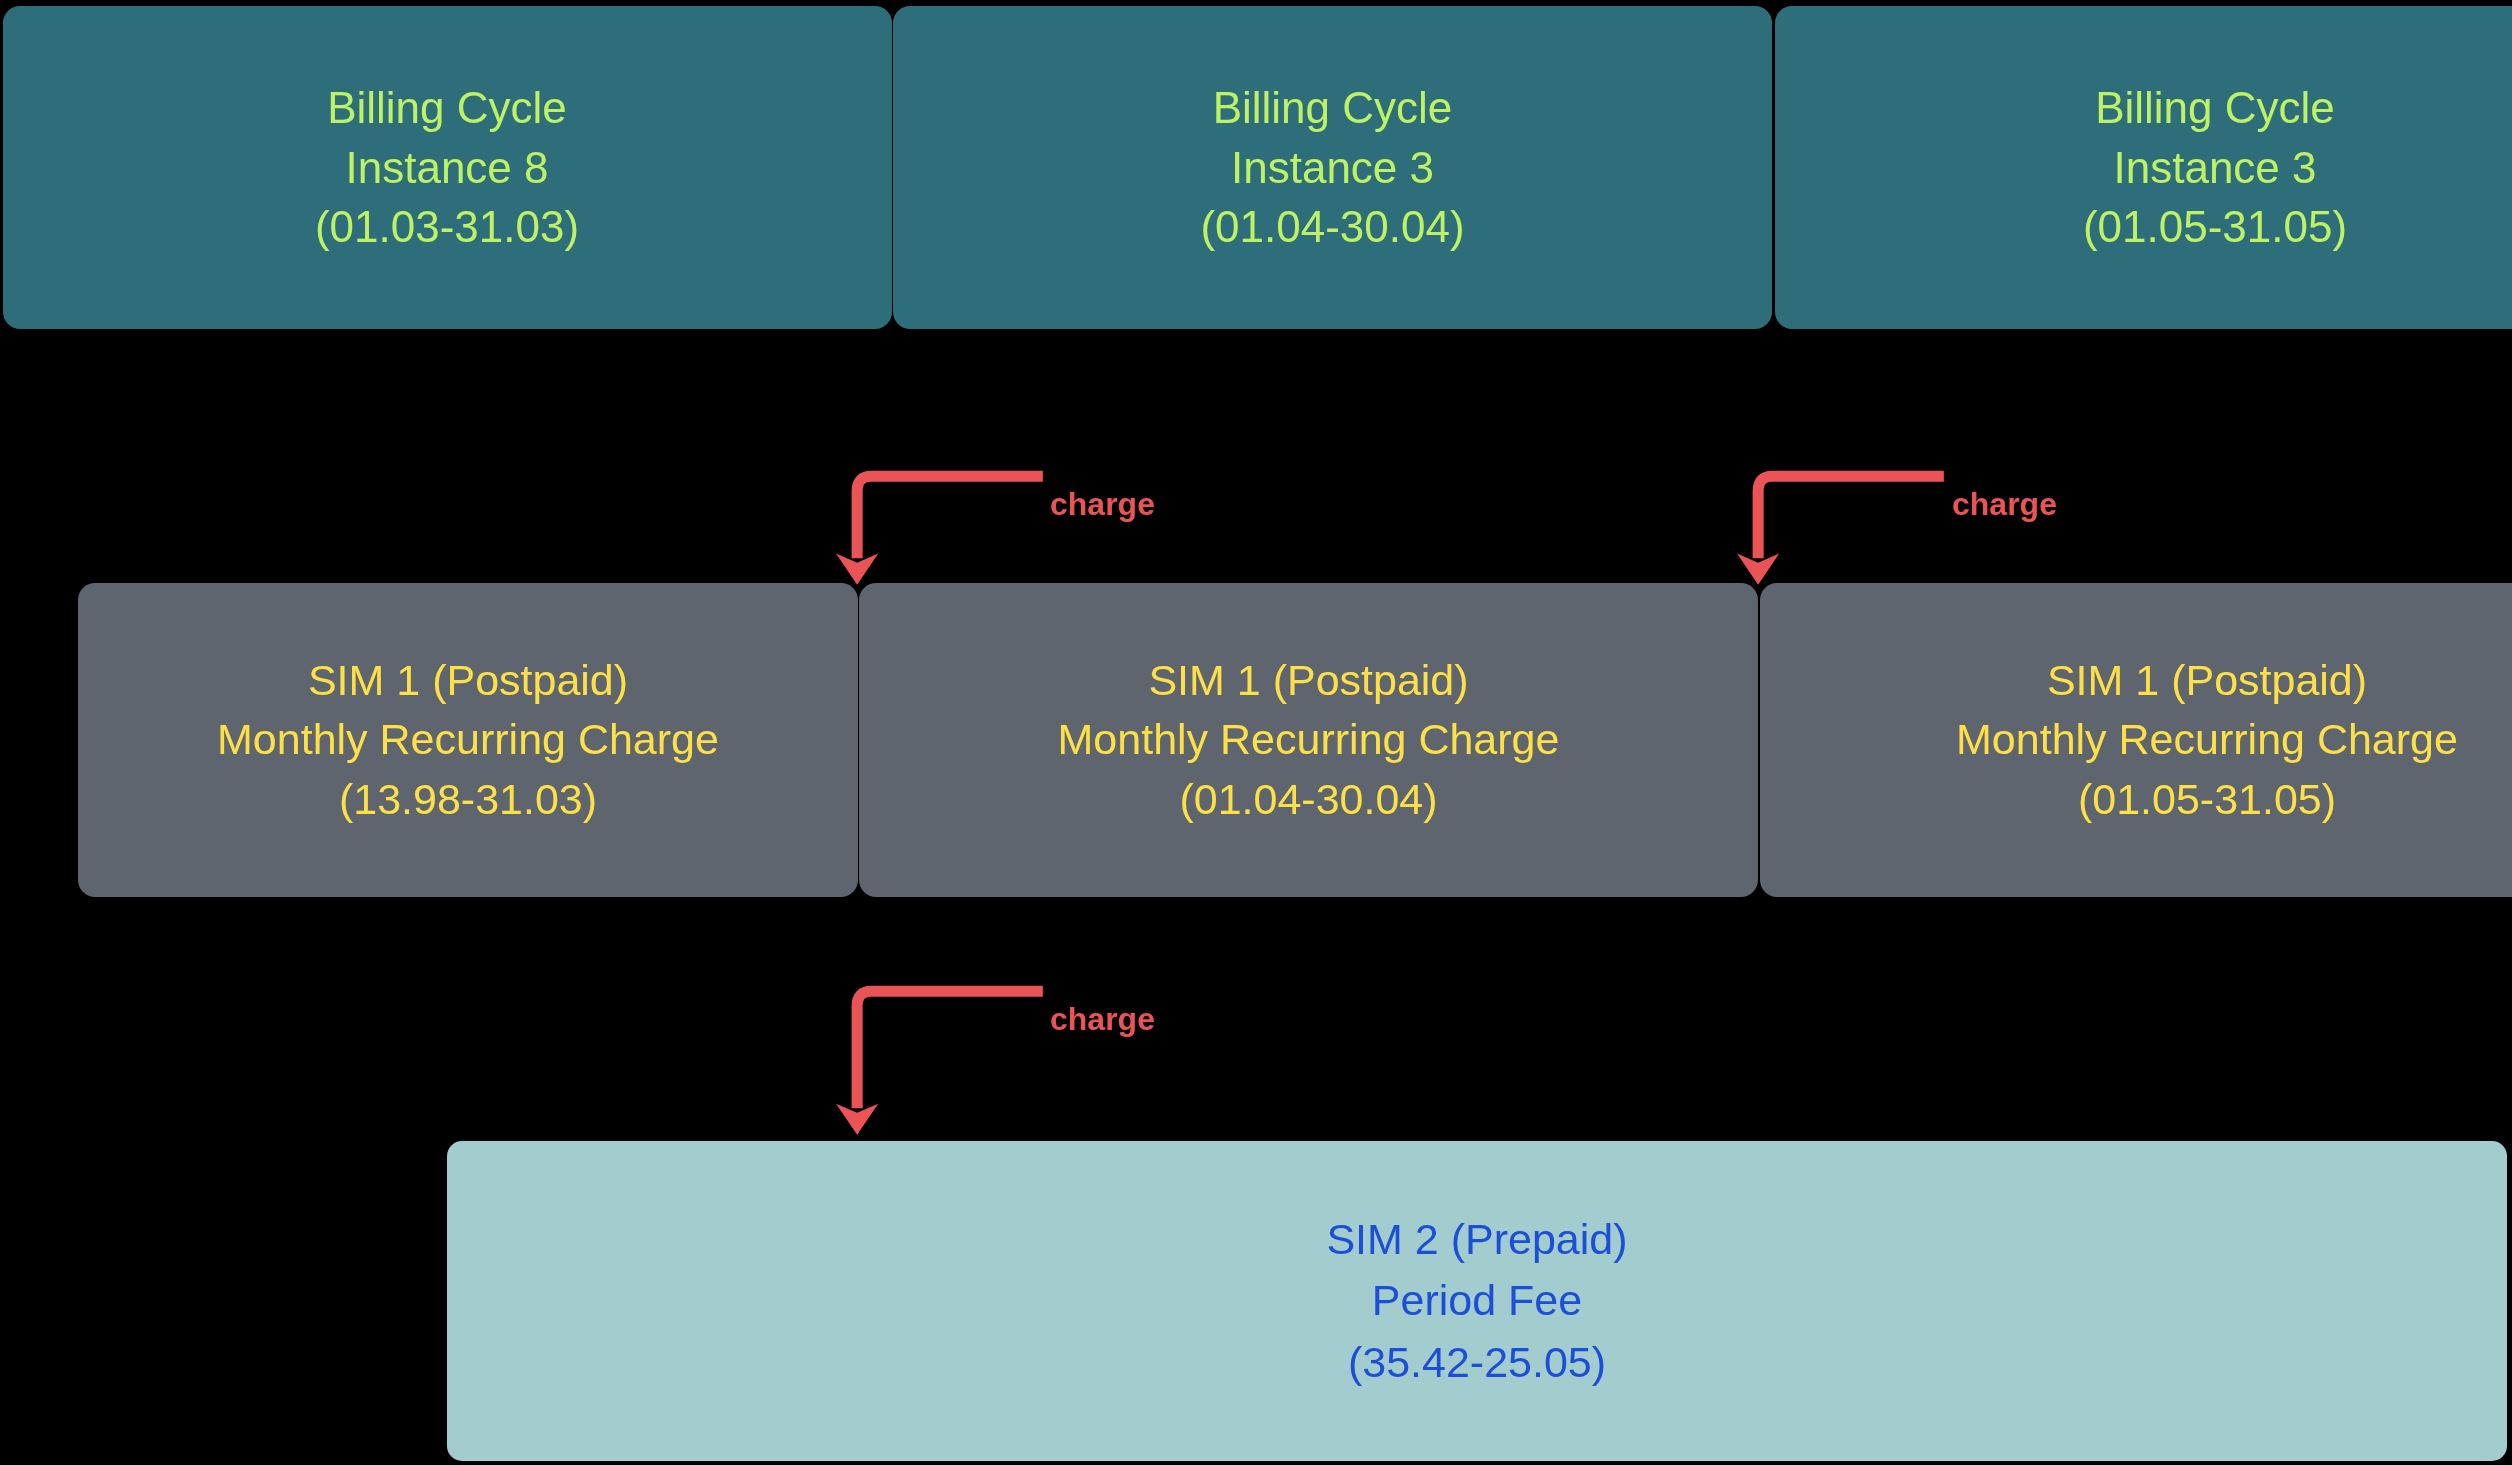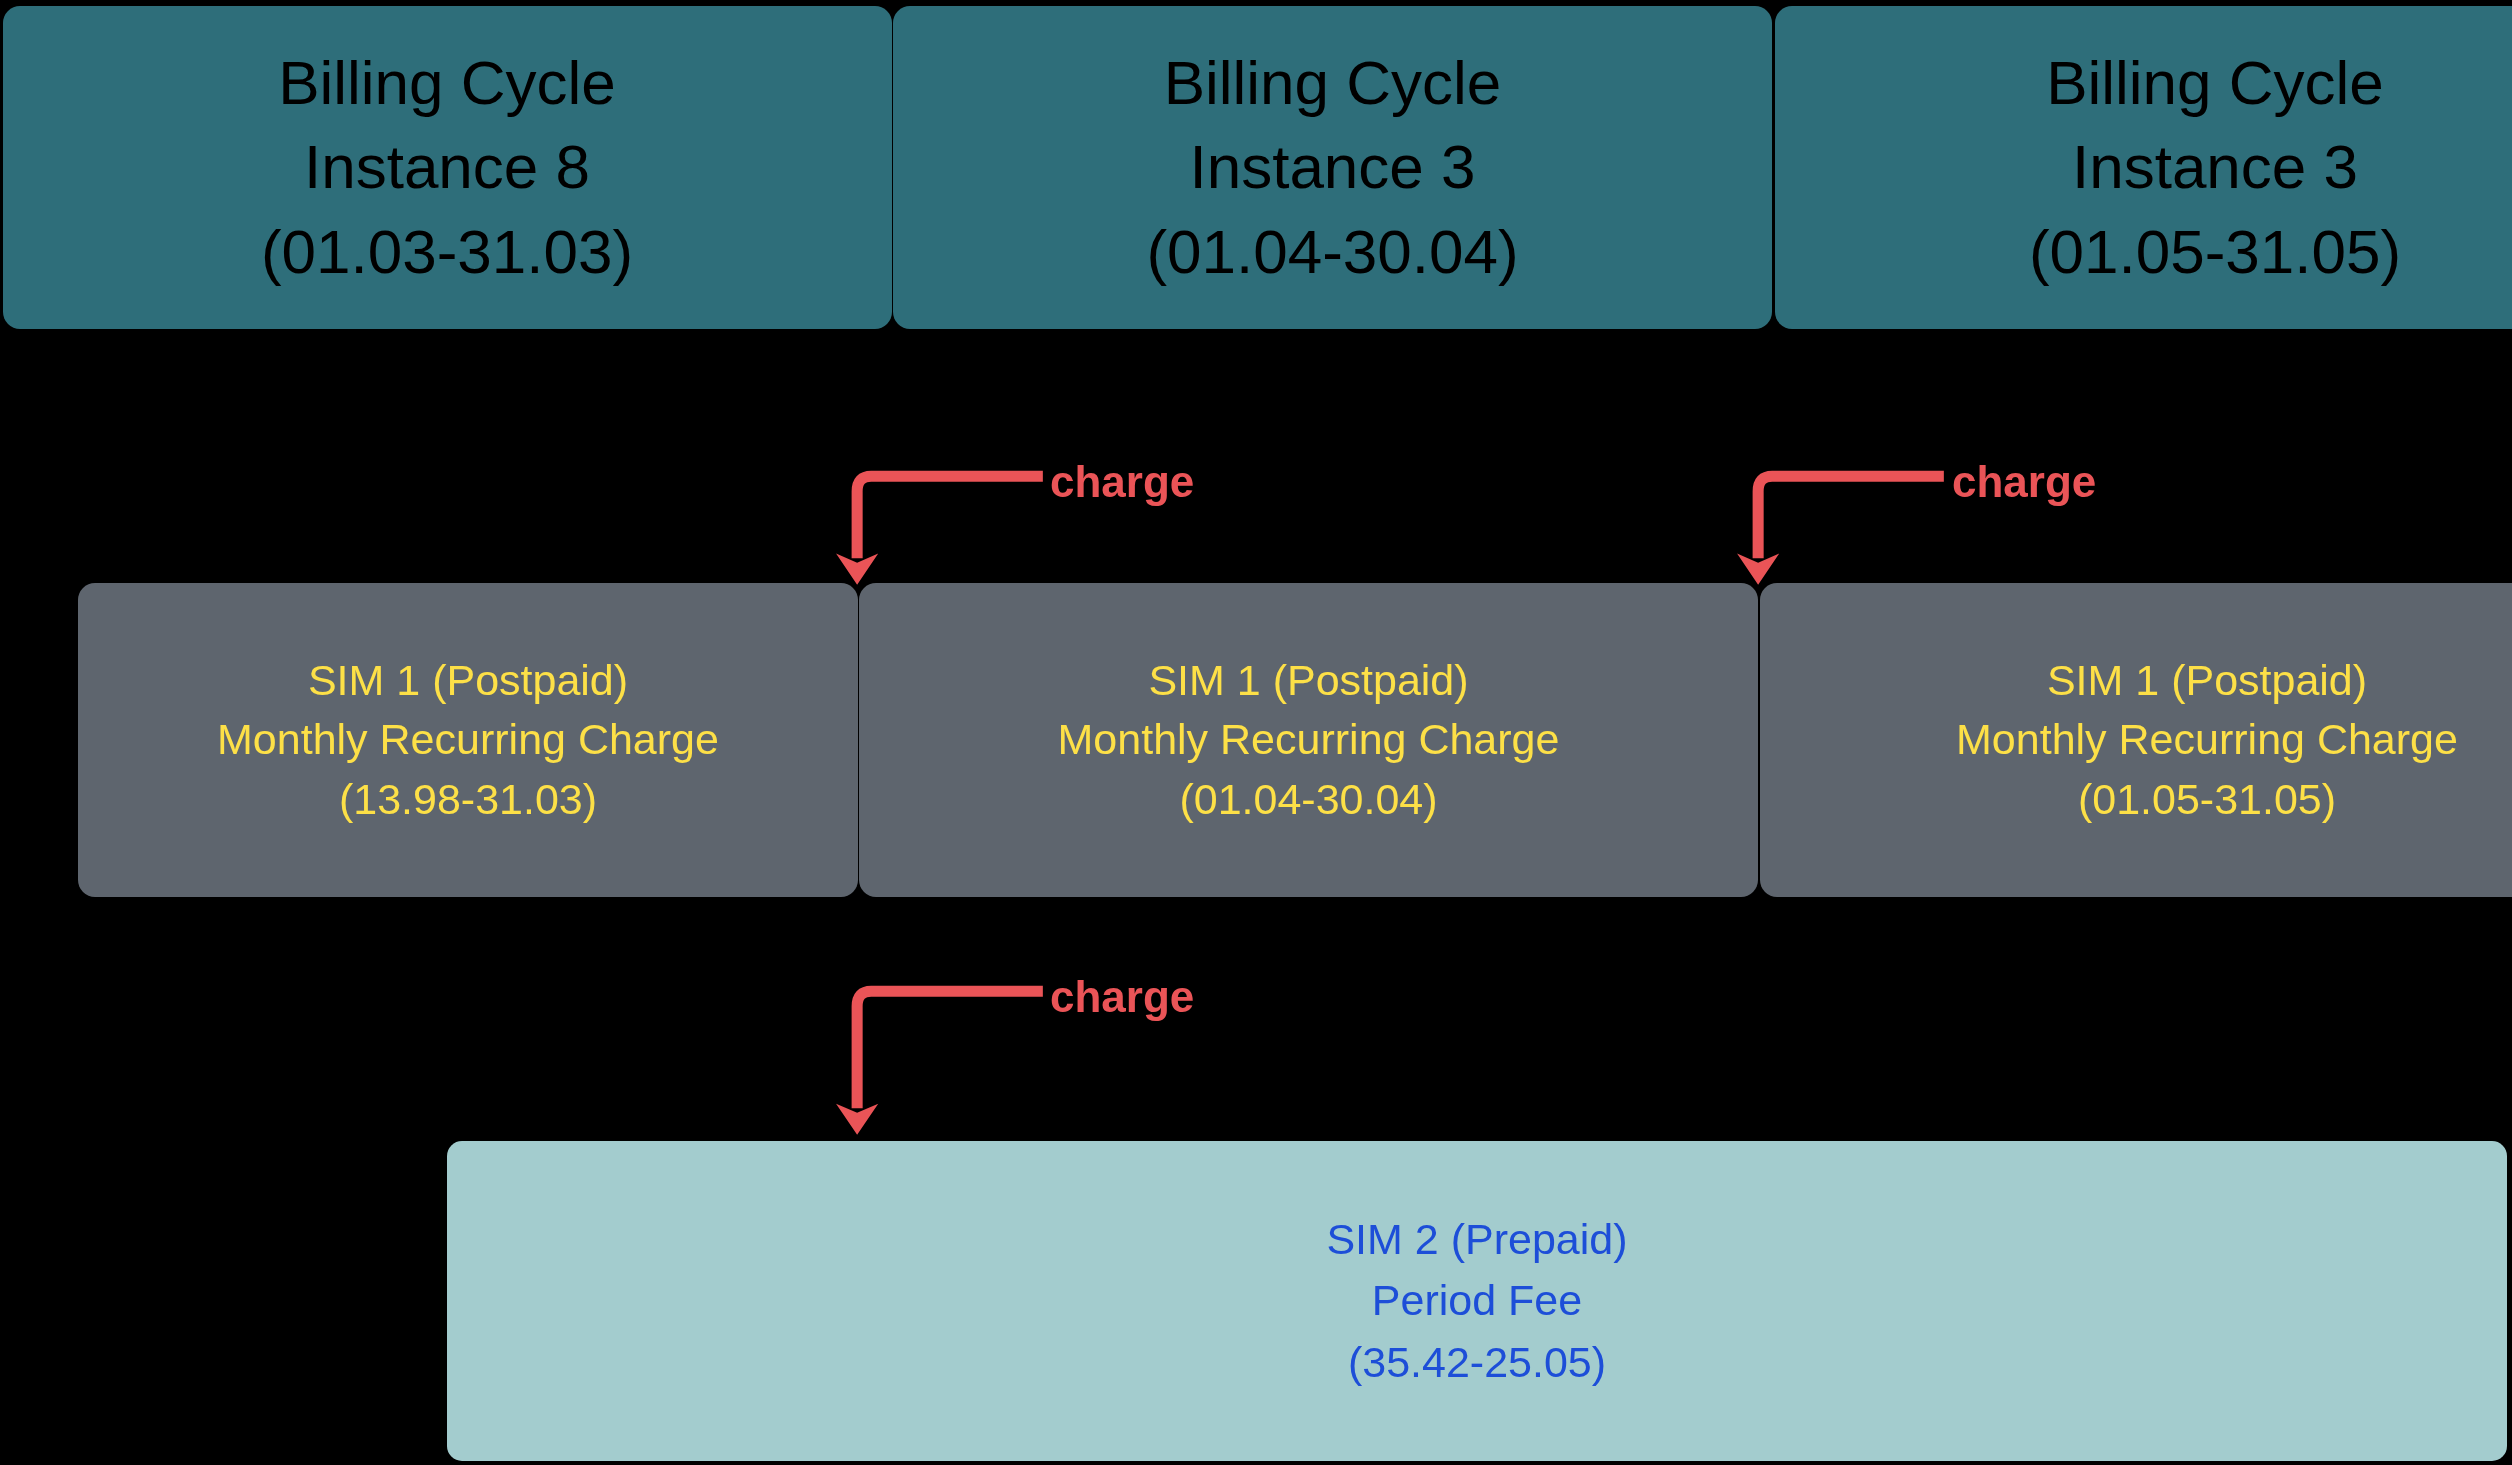--- a/index.html
+++ b/index.html
@@ -32,22 +32,22 @@
     border-radius: 17px;
   }
   .box .line {
     display: block;
     white-space: nowrap;
   }
 
   
   .cycle {
     background: #2E6E7A;
-    color: #000000;
-    font-size: 62px;
+    color: #bef264;
+    font-size: 44px;
     line-height: 1.36;
     font-weight: 400;
   }
 
   
   .sim1 {
     background: #5E656E;
     color: #fde047;
     font-size: 43px;
     line-height: 1.38;
@@ -69,24 +69,25 @@
     position: absolute;
     pointer-events: none;
   }
   .connector svg {
     display: block;
     overflow: visible;
   }
   .charge-label {
     position: absolute;
     color: #EA5457;
-    font-size: 44px;
+    font-size: 32px;
     font-weight: 700;
     line-height: 1;
     white-space: nowrap;
+    margin-top: 28px;
   }
 </style>
 </head>
 <body>
 
 <div id="stage">
 
   <div>
 
     <div class="box cycle" style="left:2.5px; top:6px; width:889px; height:323px;">

